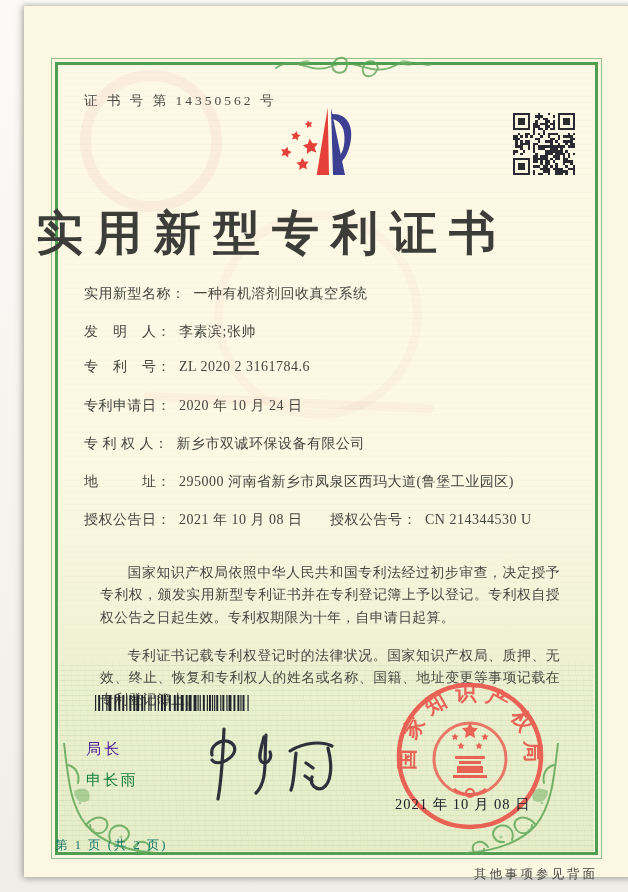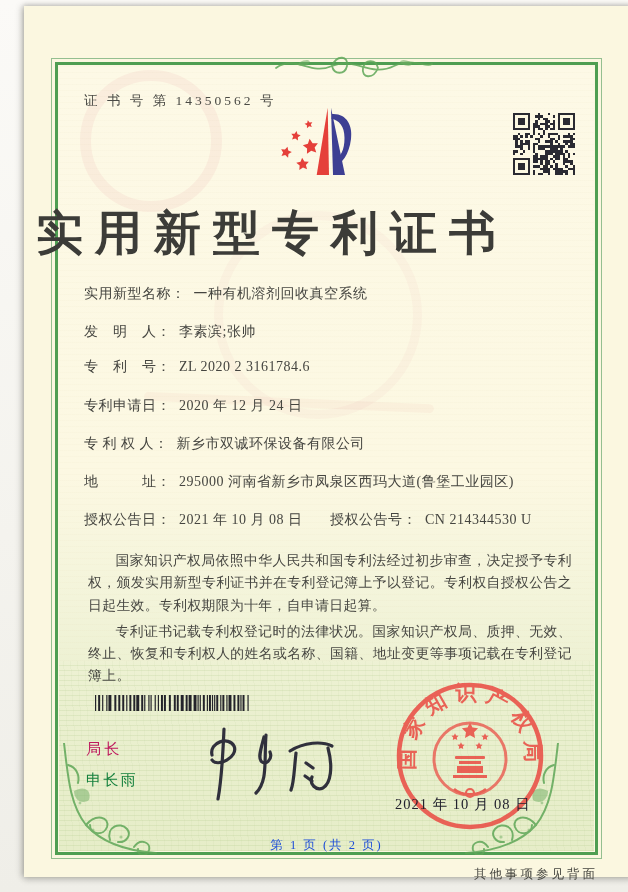--- a/index.html
+++ b/index.html
@@ -28,28 +28,28 @@
   .logo{position:absolute;left:241px;top:99px;width:88px;height:74px;}
   .qr{position:absolute;left:489px;top:107px;width:62px;height:62px;shape-rendering:crispEdges;}
   .title{position:absolute;left:0;top:196px;width:100%;text-align:left;
          font-size:47px;font-weight:600;letter-spacing:12px;color:#3c3c38;text-indent:12px;}
   .row{position:absolute;left:60px;width:505px;font-size:14px;color:#454540;letter-spacing:.5px;white-space:nowrap;}
   .row .lbl{display:inline-block;}
   .row .val{margin-left:8px;}
   .pair2{position:absolute;left:246px;top:0;}
   .paras{position:absolute;left:60px;top:540px;width:492px;font-size:13.8px;line-height:22.3px;
          color:#474742;text-align:justify;letter-spacing:.4px;}
-  .paras p{margin:4px;text-indent:2em;}
+  .paras p{margin:16px;text-indent:2em;}
   .barcode{position:absolute;left:71px;top:689px;width:158px;height:16px;}
-  .signer-title{position:absolute;left:62px;top:733px;font-size:15.2px;letter-spacing:3px;color:#be185d;}
+  .signer-title{position:absolute;left:62px;top:733px;font-size:15.2px;letter-spacing:3px;color:#4c1d95;}
   .signer-name{position:absolute;left:62px;top:764px;font-size:15.2px;letter-spacing:2px;color:#15803d;}
   .signature{position:absolute;left:168px;top:716px;width:150px;height:82px;}
   .seal{position:absolute;left:361px;top:665px;width:170px;height:170px;opacity:.85;}
   .seal-date{position:absolute;left:371px;top:789px;font-size:14.5px;letter-spacing:1px;color:#22222e;}
-  .page-line{position:absolute;left:31px;top:831px;width:543px;text-align:center;font-size:12.5px;letter-spacing:2px;color:#1d4ed8;}
+  .page-line{position:absolute;left:31px;top:831px;width:543px;font-size:12.5px;letter-spacing:2px;color:#0f766e;}
   .back-note{position:absolute;left:31px;top:860px;width:543px;text-align:right;font-size:12.5px;letter-spacing:3px;color:#45453f;}
   .fl{position:absolute;}
   .fl-bl{left:36px;top:737px;width:98px;height:112px;}
   .fl-br{left:440px;top:737px;width:98px;height:112px;transform:scaleX(-1);}
   .fl-top{left:250px;top:38px;width:160px;height:40px;}
 </style>
 </head>
 <body>
 
 <div class="stage">
@@ -372,21 +372,21 @@
     <div class="row" style="top:317px">
       <span class="lbl">发　明　人：</span><span class="val">李素滨;张帅</span>
     </div>
     <div class="row" style="top:279px">
       <span class="lbl">实用新型名称：</span><span class="val">一种有机溶剂回收真空系统</span>
     </div>
     <div class="row" style="top:352px">
       <span class="lbl">专　利　号：</span><span class="val">ZL 2020 2 3161784.6</span>
     </div>
     <div class="row" style="top:391px">
-      <span class="lbl">专利申请日：</span><span class="val">2020 年 12 月 24 日</span>
+      <span class="lbl">专利申请日：</span><span class="val">2020 年 10 月 24 日</span>
     </div>
     <div class="row" style="top:429px">
       <span class="lbl">专 利 权 人：</span><span class="val">新乡市双诚环保设备有限公司</span>
     </div>
     <div class="row" style="top:467px">
       <span class="lbl">地　　　址：</span><span class="val">295000 河南省新乡市凤泉区西玛大道(鲁堡工业园区)</span>
     </div>
     <div class="row" style="top:505px">
       <span class="lbl">授权公告日：</span><span class="val">2021 年 10 月 08 日</span>
       <span class="pair2"><span class="lbl">授权公告号：</span><span class="val">CN 214344530 U</span></span>

